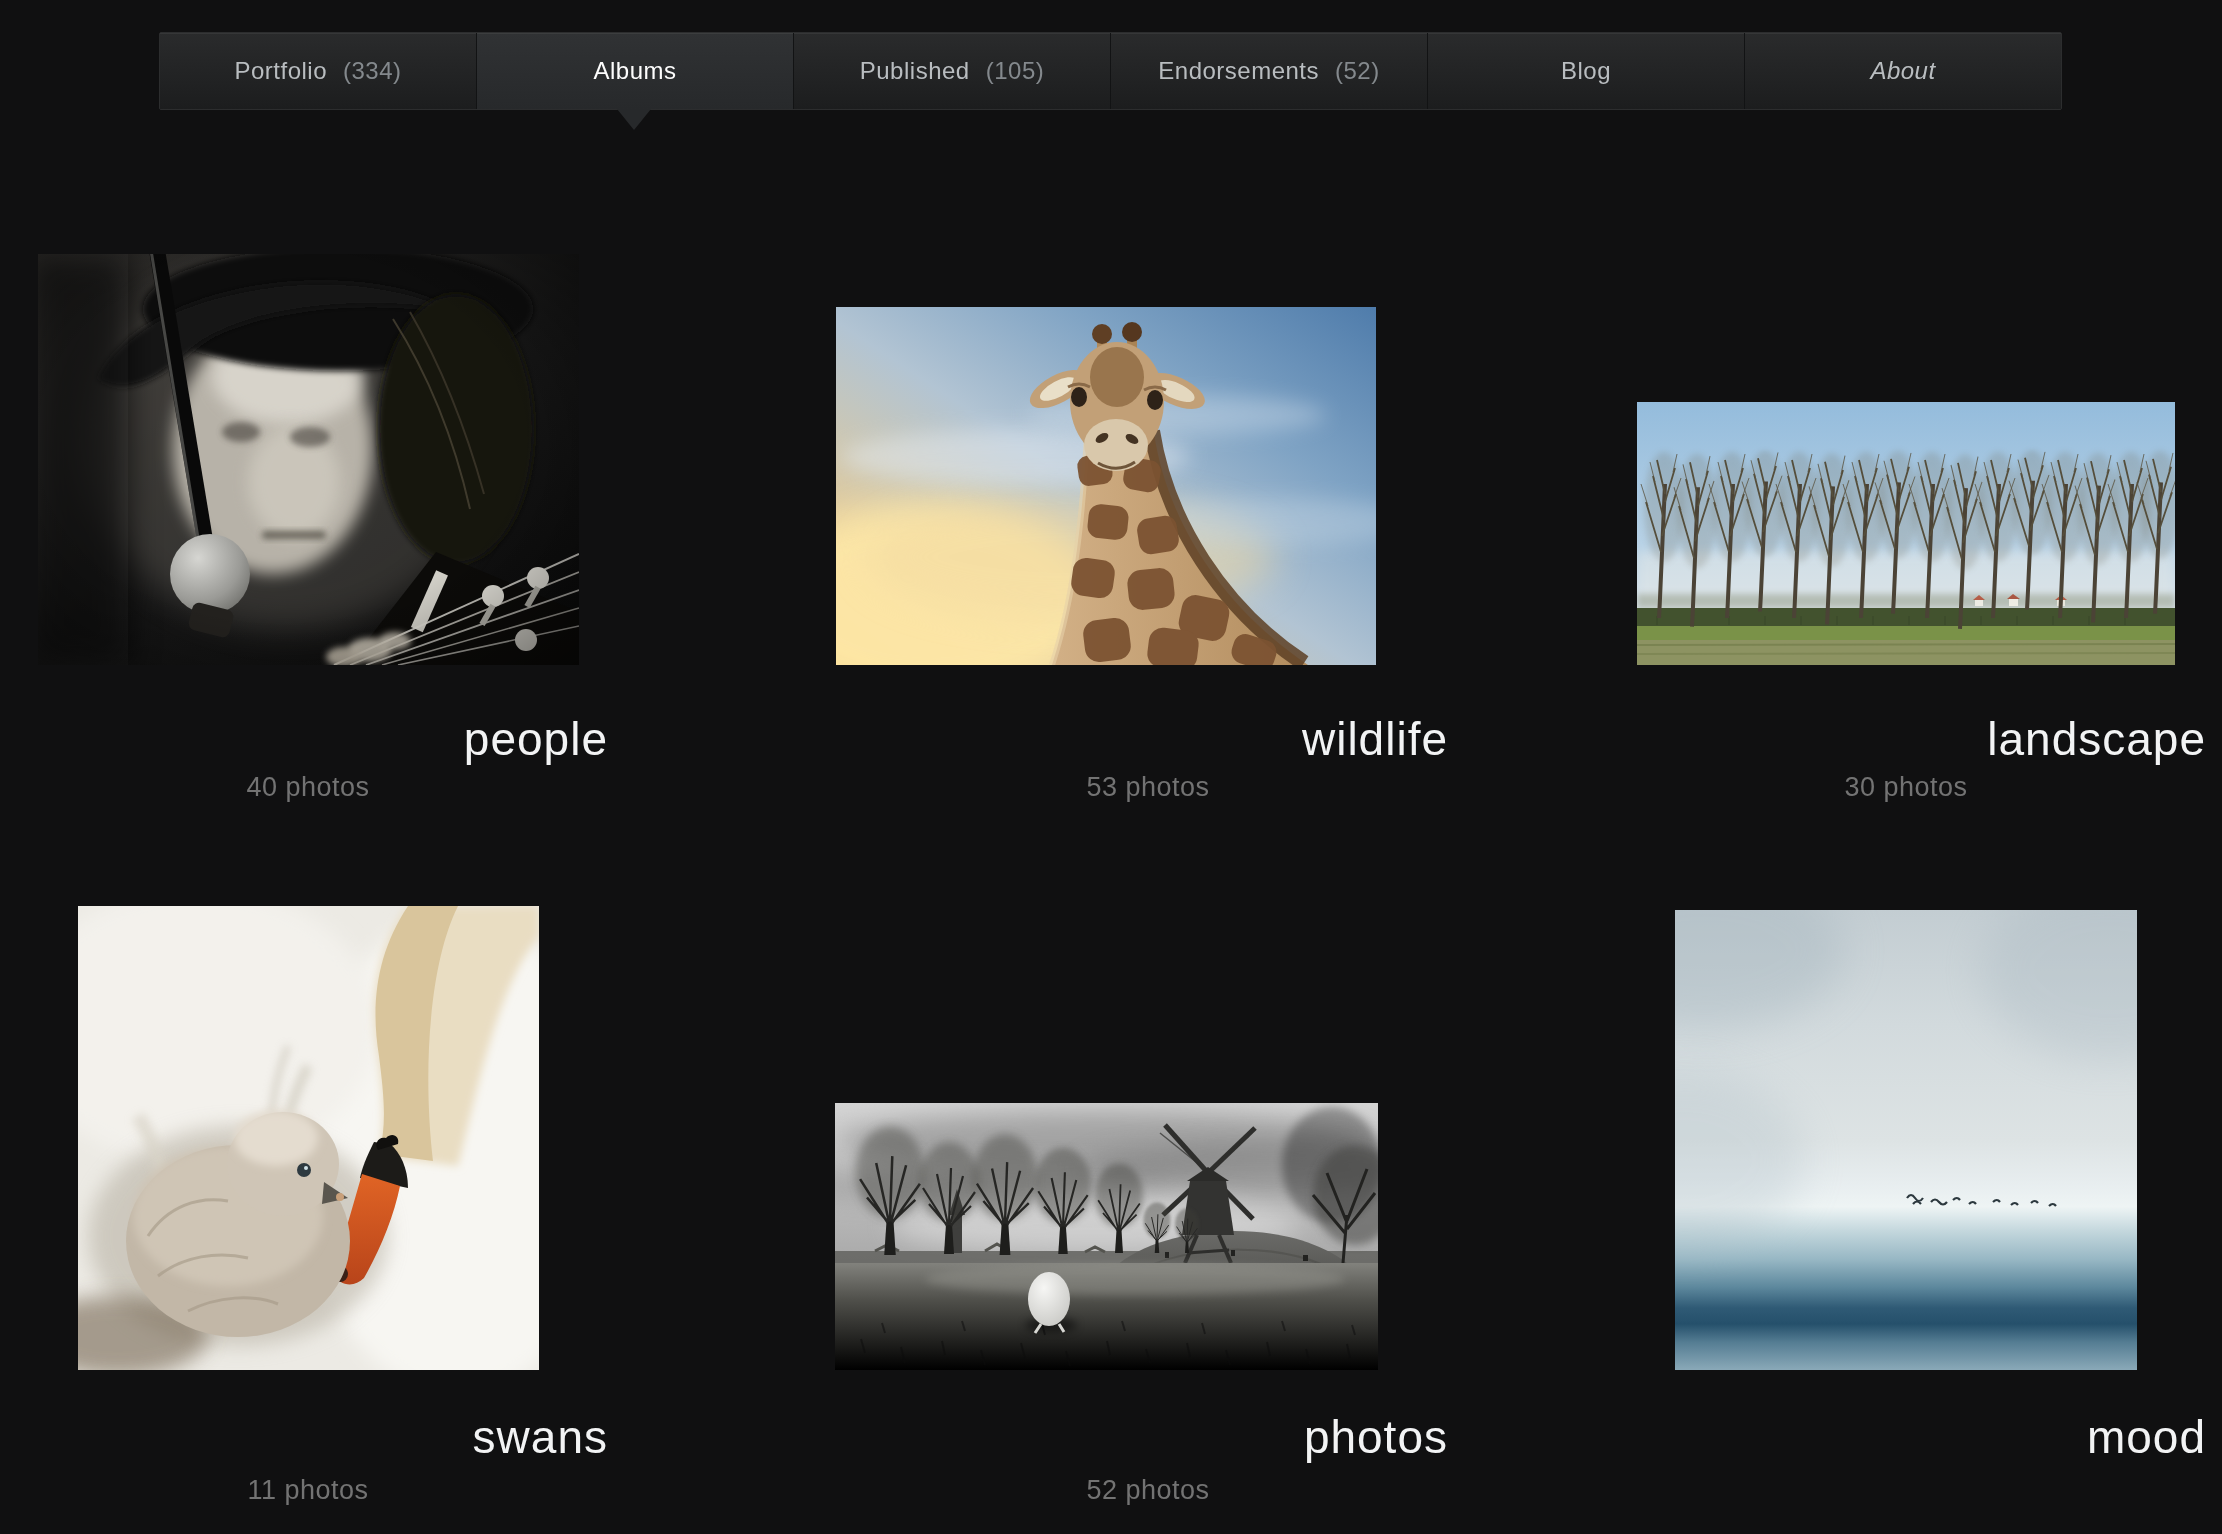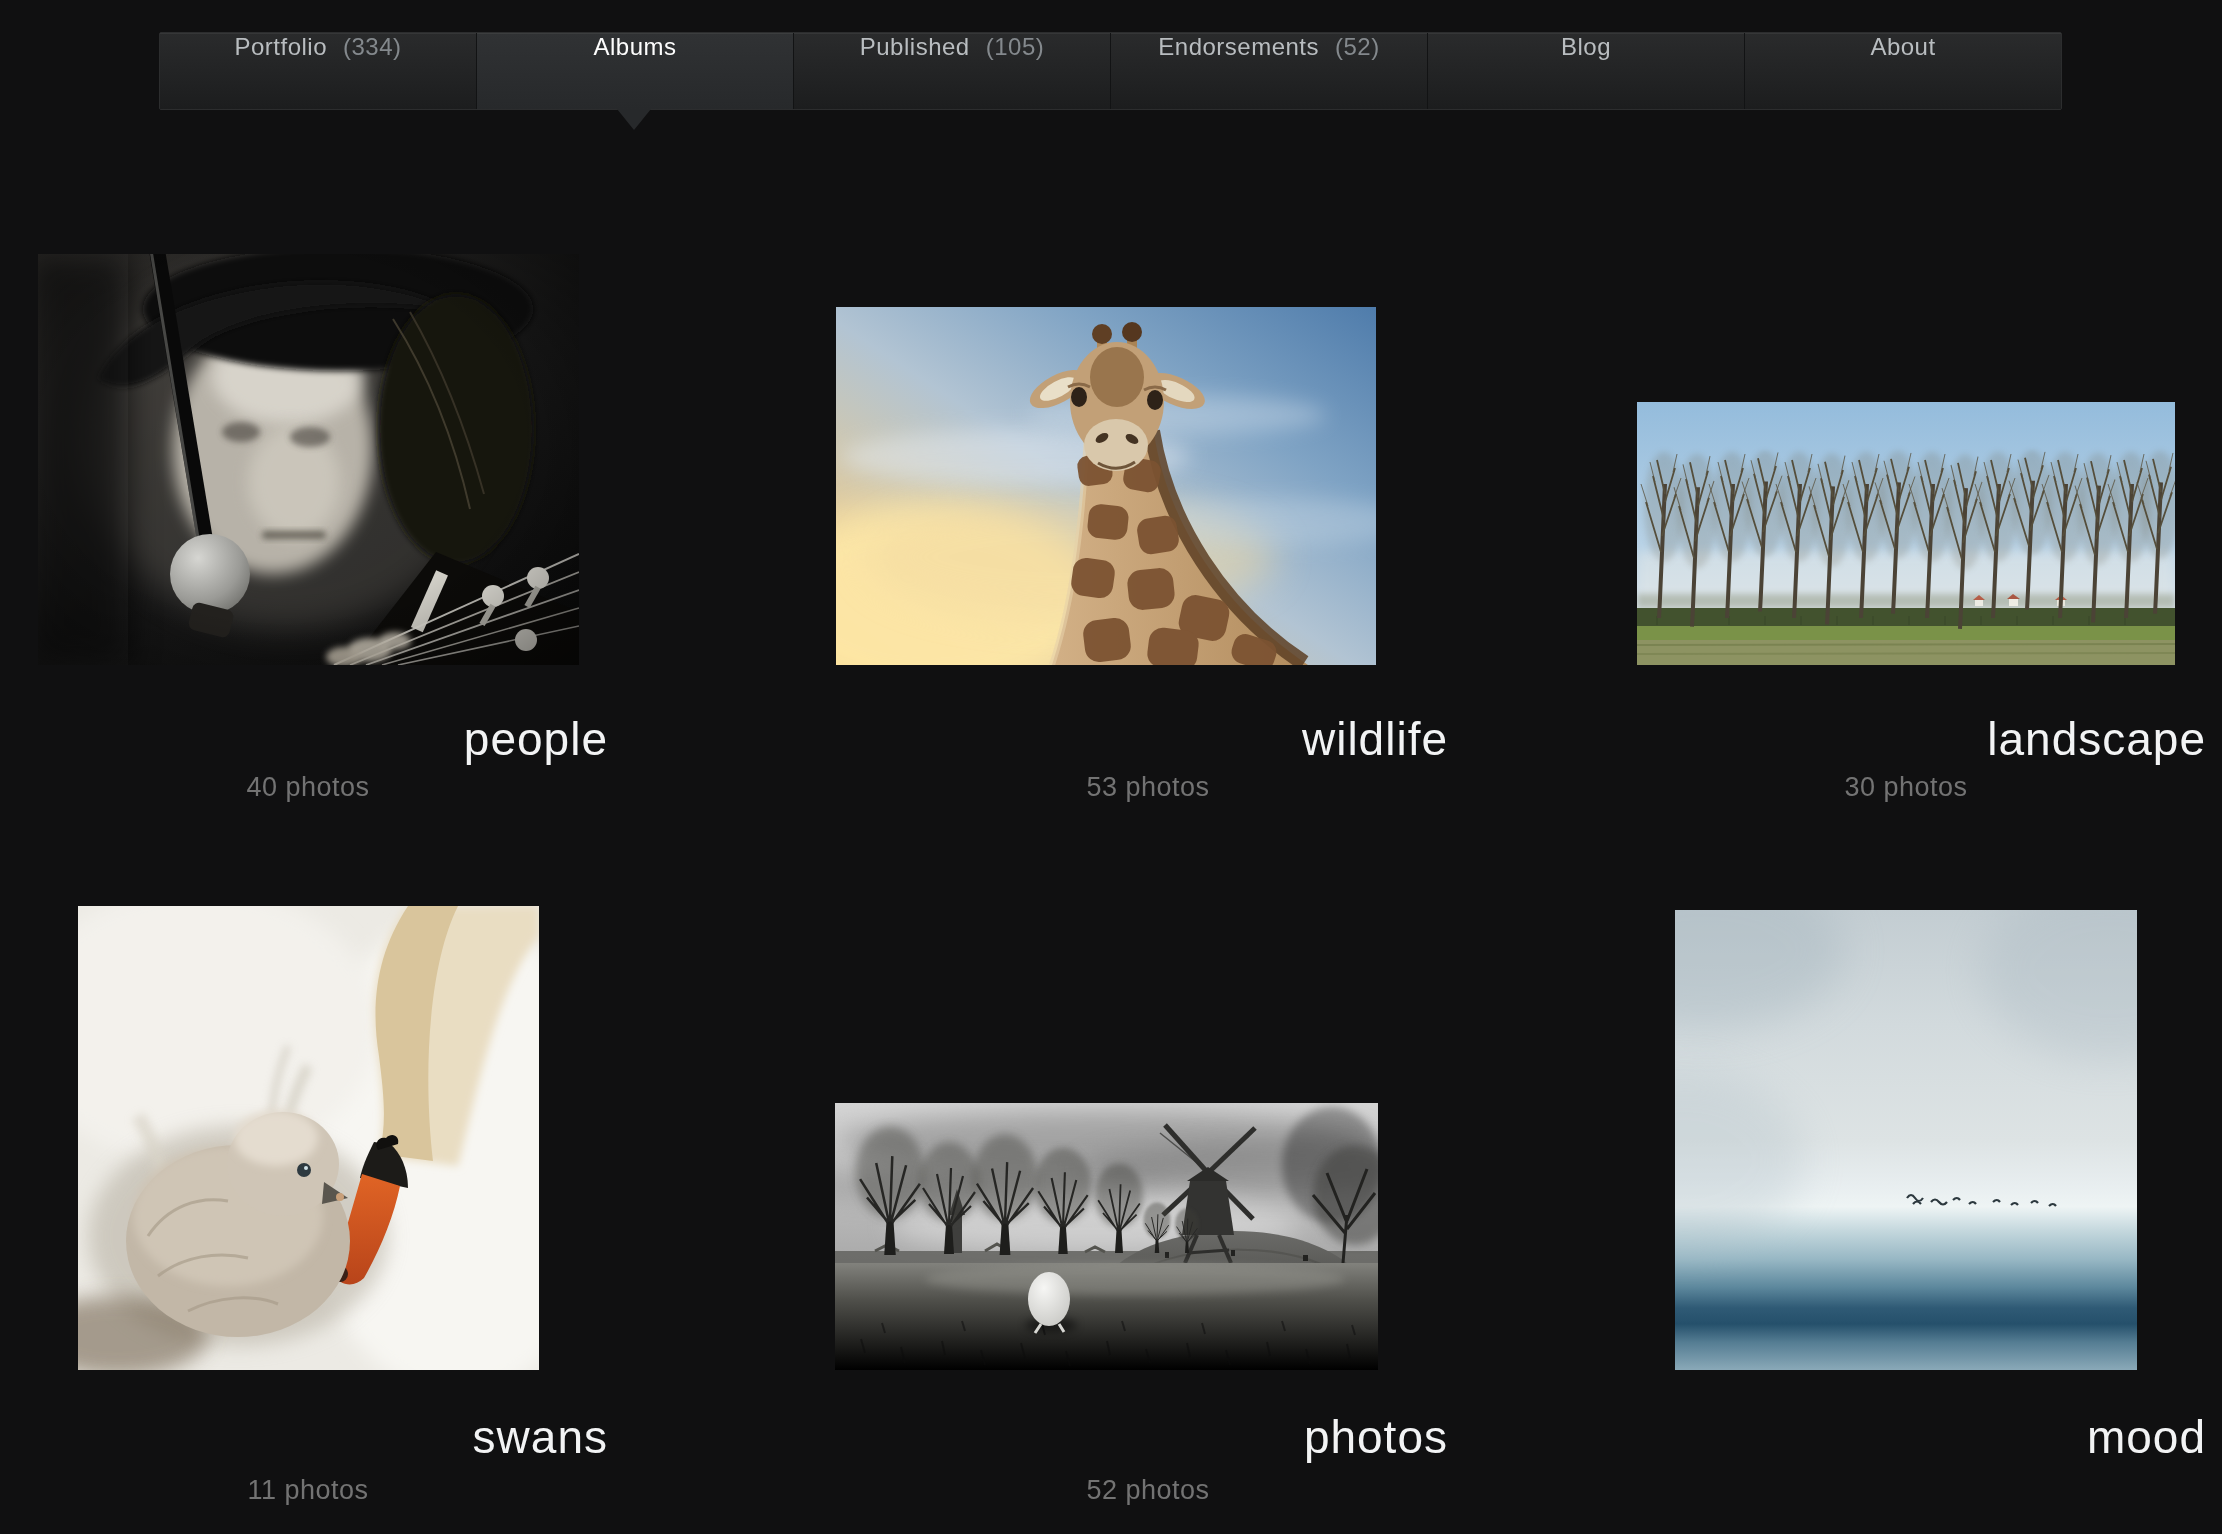--- a/index.html
+++ b/index.html
@@ -8,28 +8,28 @@
     background:#101011;
     font-family:"Liberation Sans","DejaVu Sans",sans-serif;
   }
   
   .tabbar{
     position:absolute;left:159px;top:32px;width:1903px;height:78px;
     display:flex;border:1px solid #2c2d2e;border-radius:2px;box-sizing:border-box;
     background:#1d1e1f;
   }
   .tab{
-    flex:1;display:flex;align-items:flex-start;justify-content:center;
+    flex:1;display:flex;align-items:center;justify-content:center;
     background:linear-gradient(#2a2b2c,#1c1d1e);
     border-right:1px solid #121314;
     box-shadow:inset 0 1px 0 rgba(255,255,255,.06);
     font-size:24px;letter-spacing:.5px;color:#b9bdc0;cursor:pointer;
     white-space:nowrap;
   }
-  .tab:last-child{border-right:none;}
+  .tab:last-child{border-right:none;font-style:italic;}
   .tab .count{color:#84898d;margin-left:16px;}
   .tab .count:empty{display:none;margin-left:0;}
   .tab.active{
     background:linear-gradient(#303234,#27292b);
     color:#fdfdfd;
   }
   .tab-pointer{
     position:absolute;left:617px;top:109px;width:0;height:0;
     border-left:17px solid transparent;border-right:17px solid transparent;
     border-top:21px solid #27292b;

